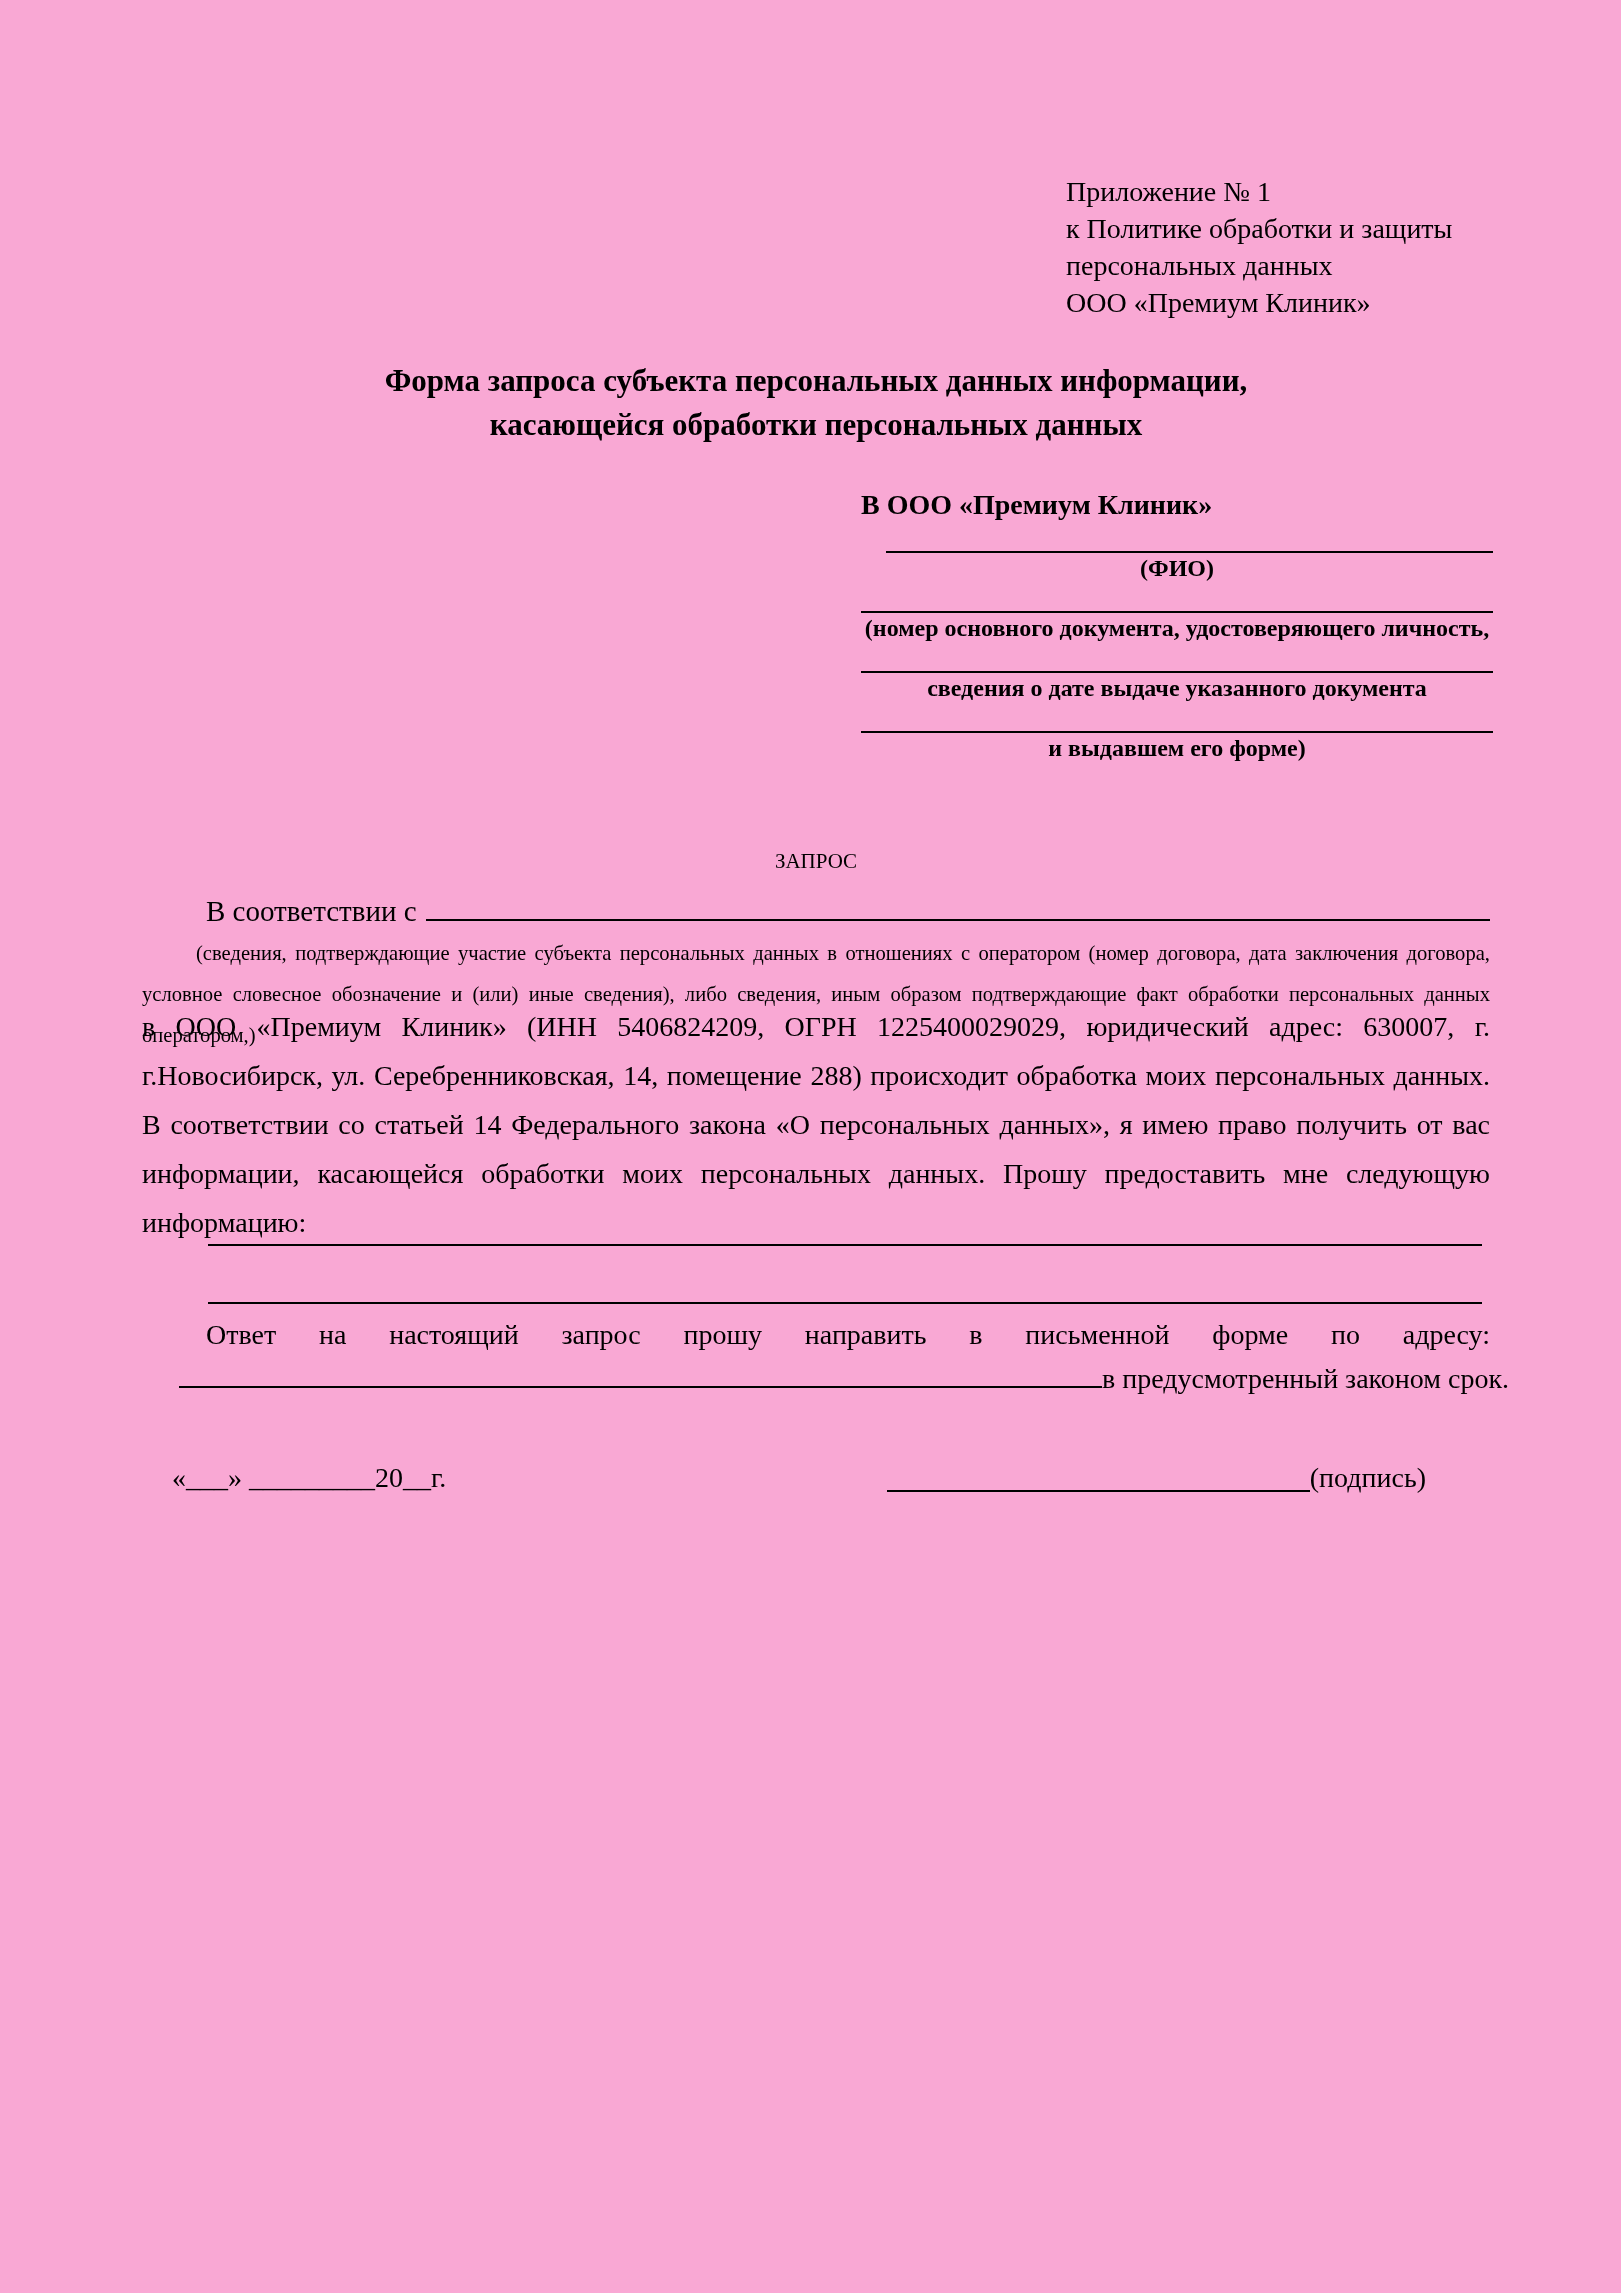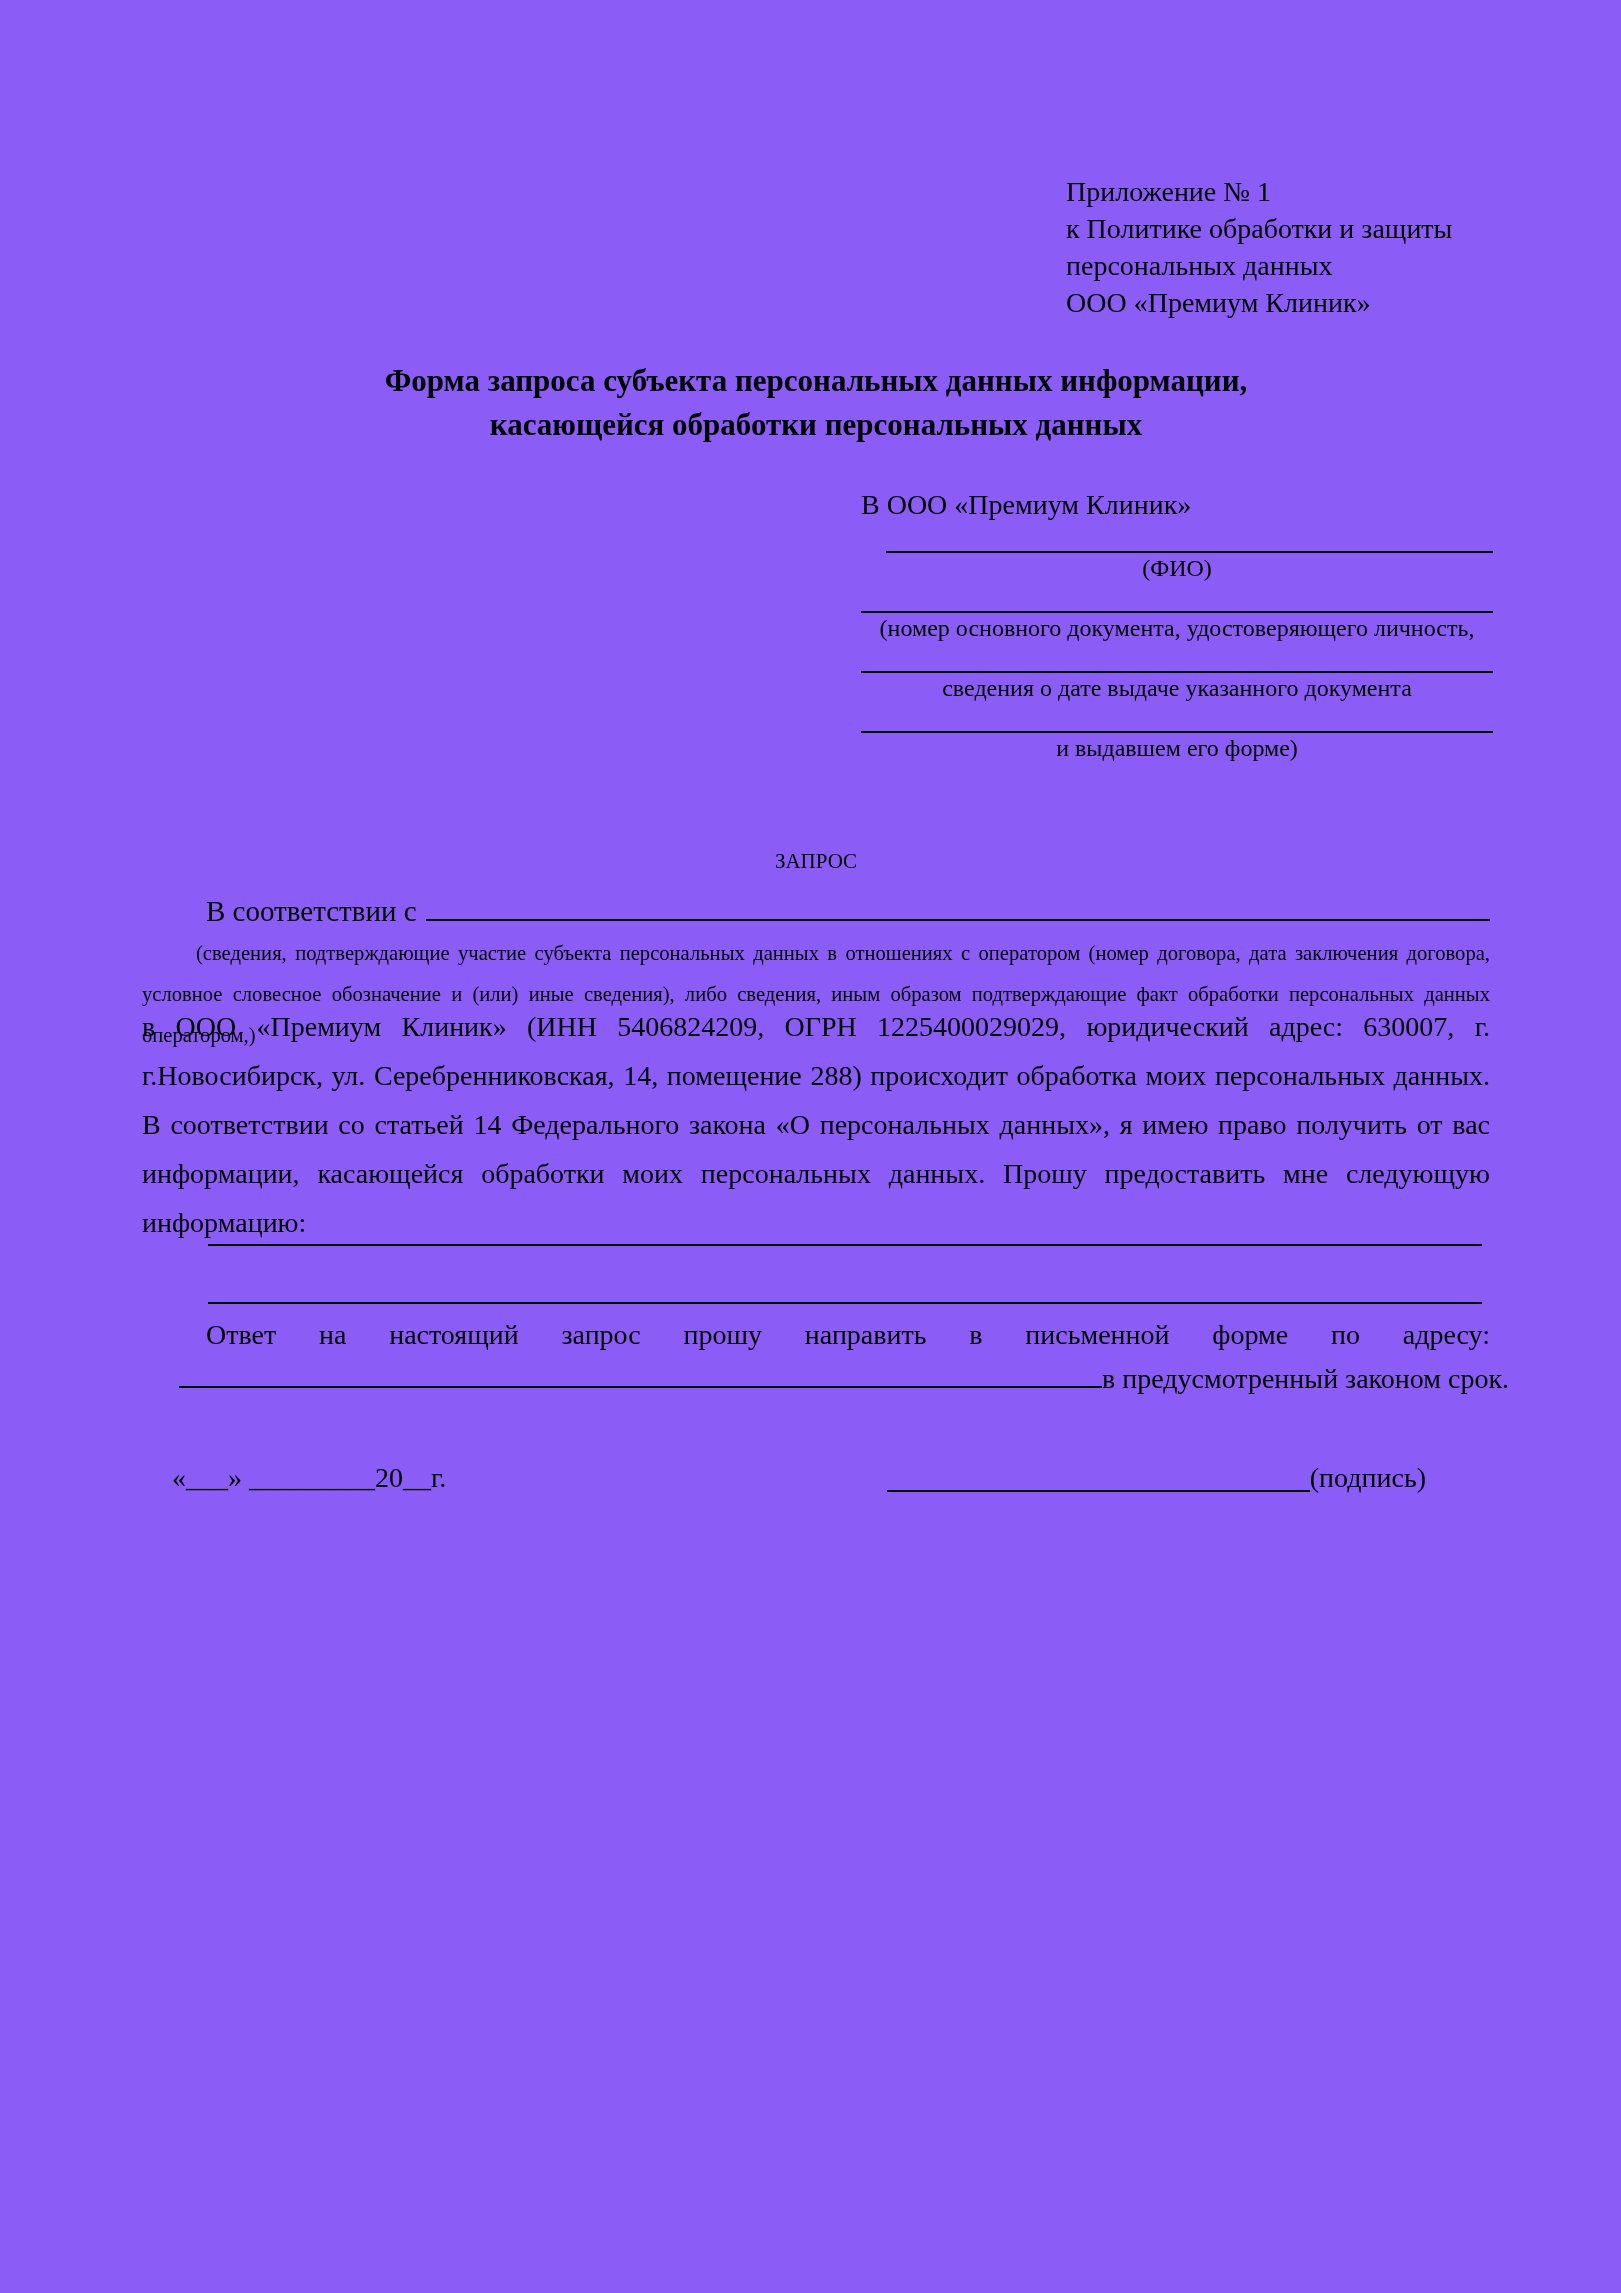--- a/index.html
+++ b/index.html
@@ -5,21 +5,21 @@
   html, body {
     margin: 0;
     padding: 0;
     background: #888;
   }
   .page {
     position: relative;
     width: 1621px;
     height: 2294px;
     margin: 0 auto;
-    background: #8b5cf6;
+    background: #f9a8d4;
     color: #000000;
     font-family: "Liberation Serif", "DejaVu Serif", serif;
     overflow: hidden;
   }
   
   .annex {
     position: absolute;
     left: 1066px;
     top: 173px;
     font-size: 28px;
@@ -38,20 +38,21 @@
     line-height: 44px;
   }
   
   .addressee {
     position: absolute;
     left: 861px;
     top: 486px;
     width: 632px;
     font-size: 28px;
     line-height: 37px;
+    font-weight: bold;
   }
   .fill-line {
     border-bottom: 2px solid #000;
     height: 1px;
   }
   .addressee .fill-line { margin-top: 27.4px; }
   .u-caption {
     text-align: center;
     font-size: 24px;
     line-height: 27.4px;

